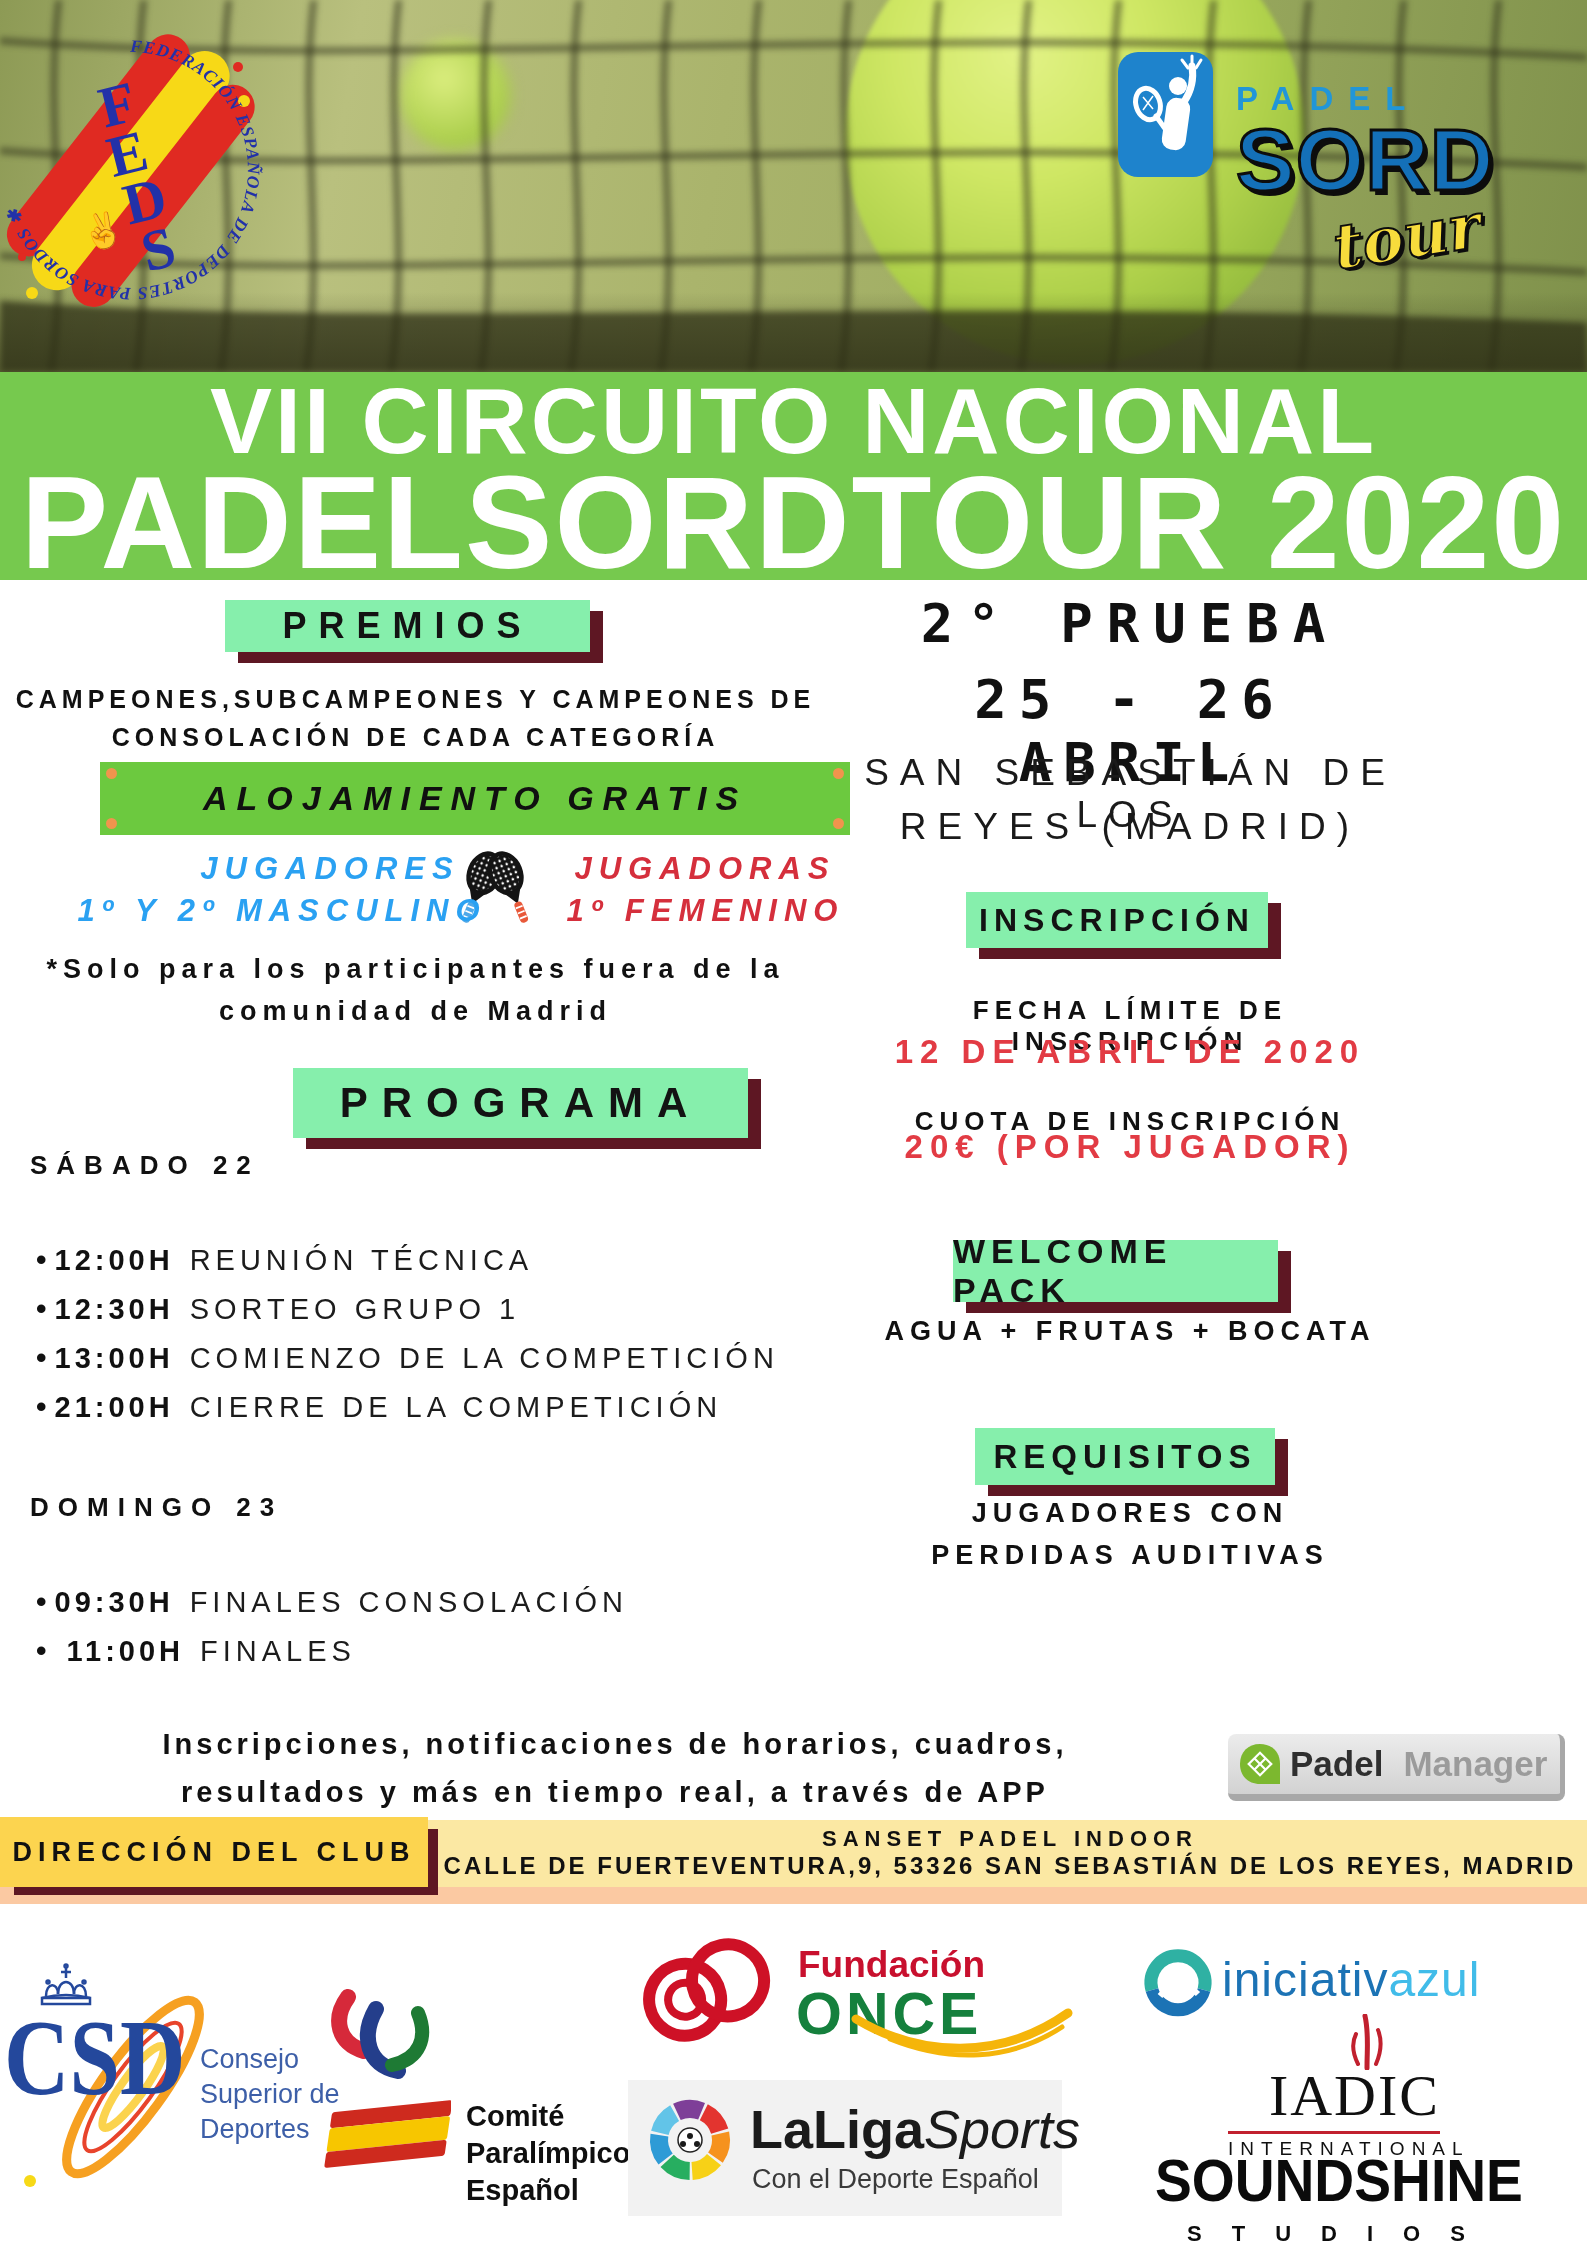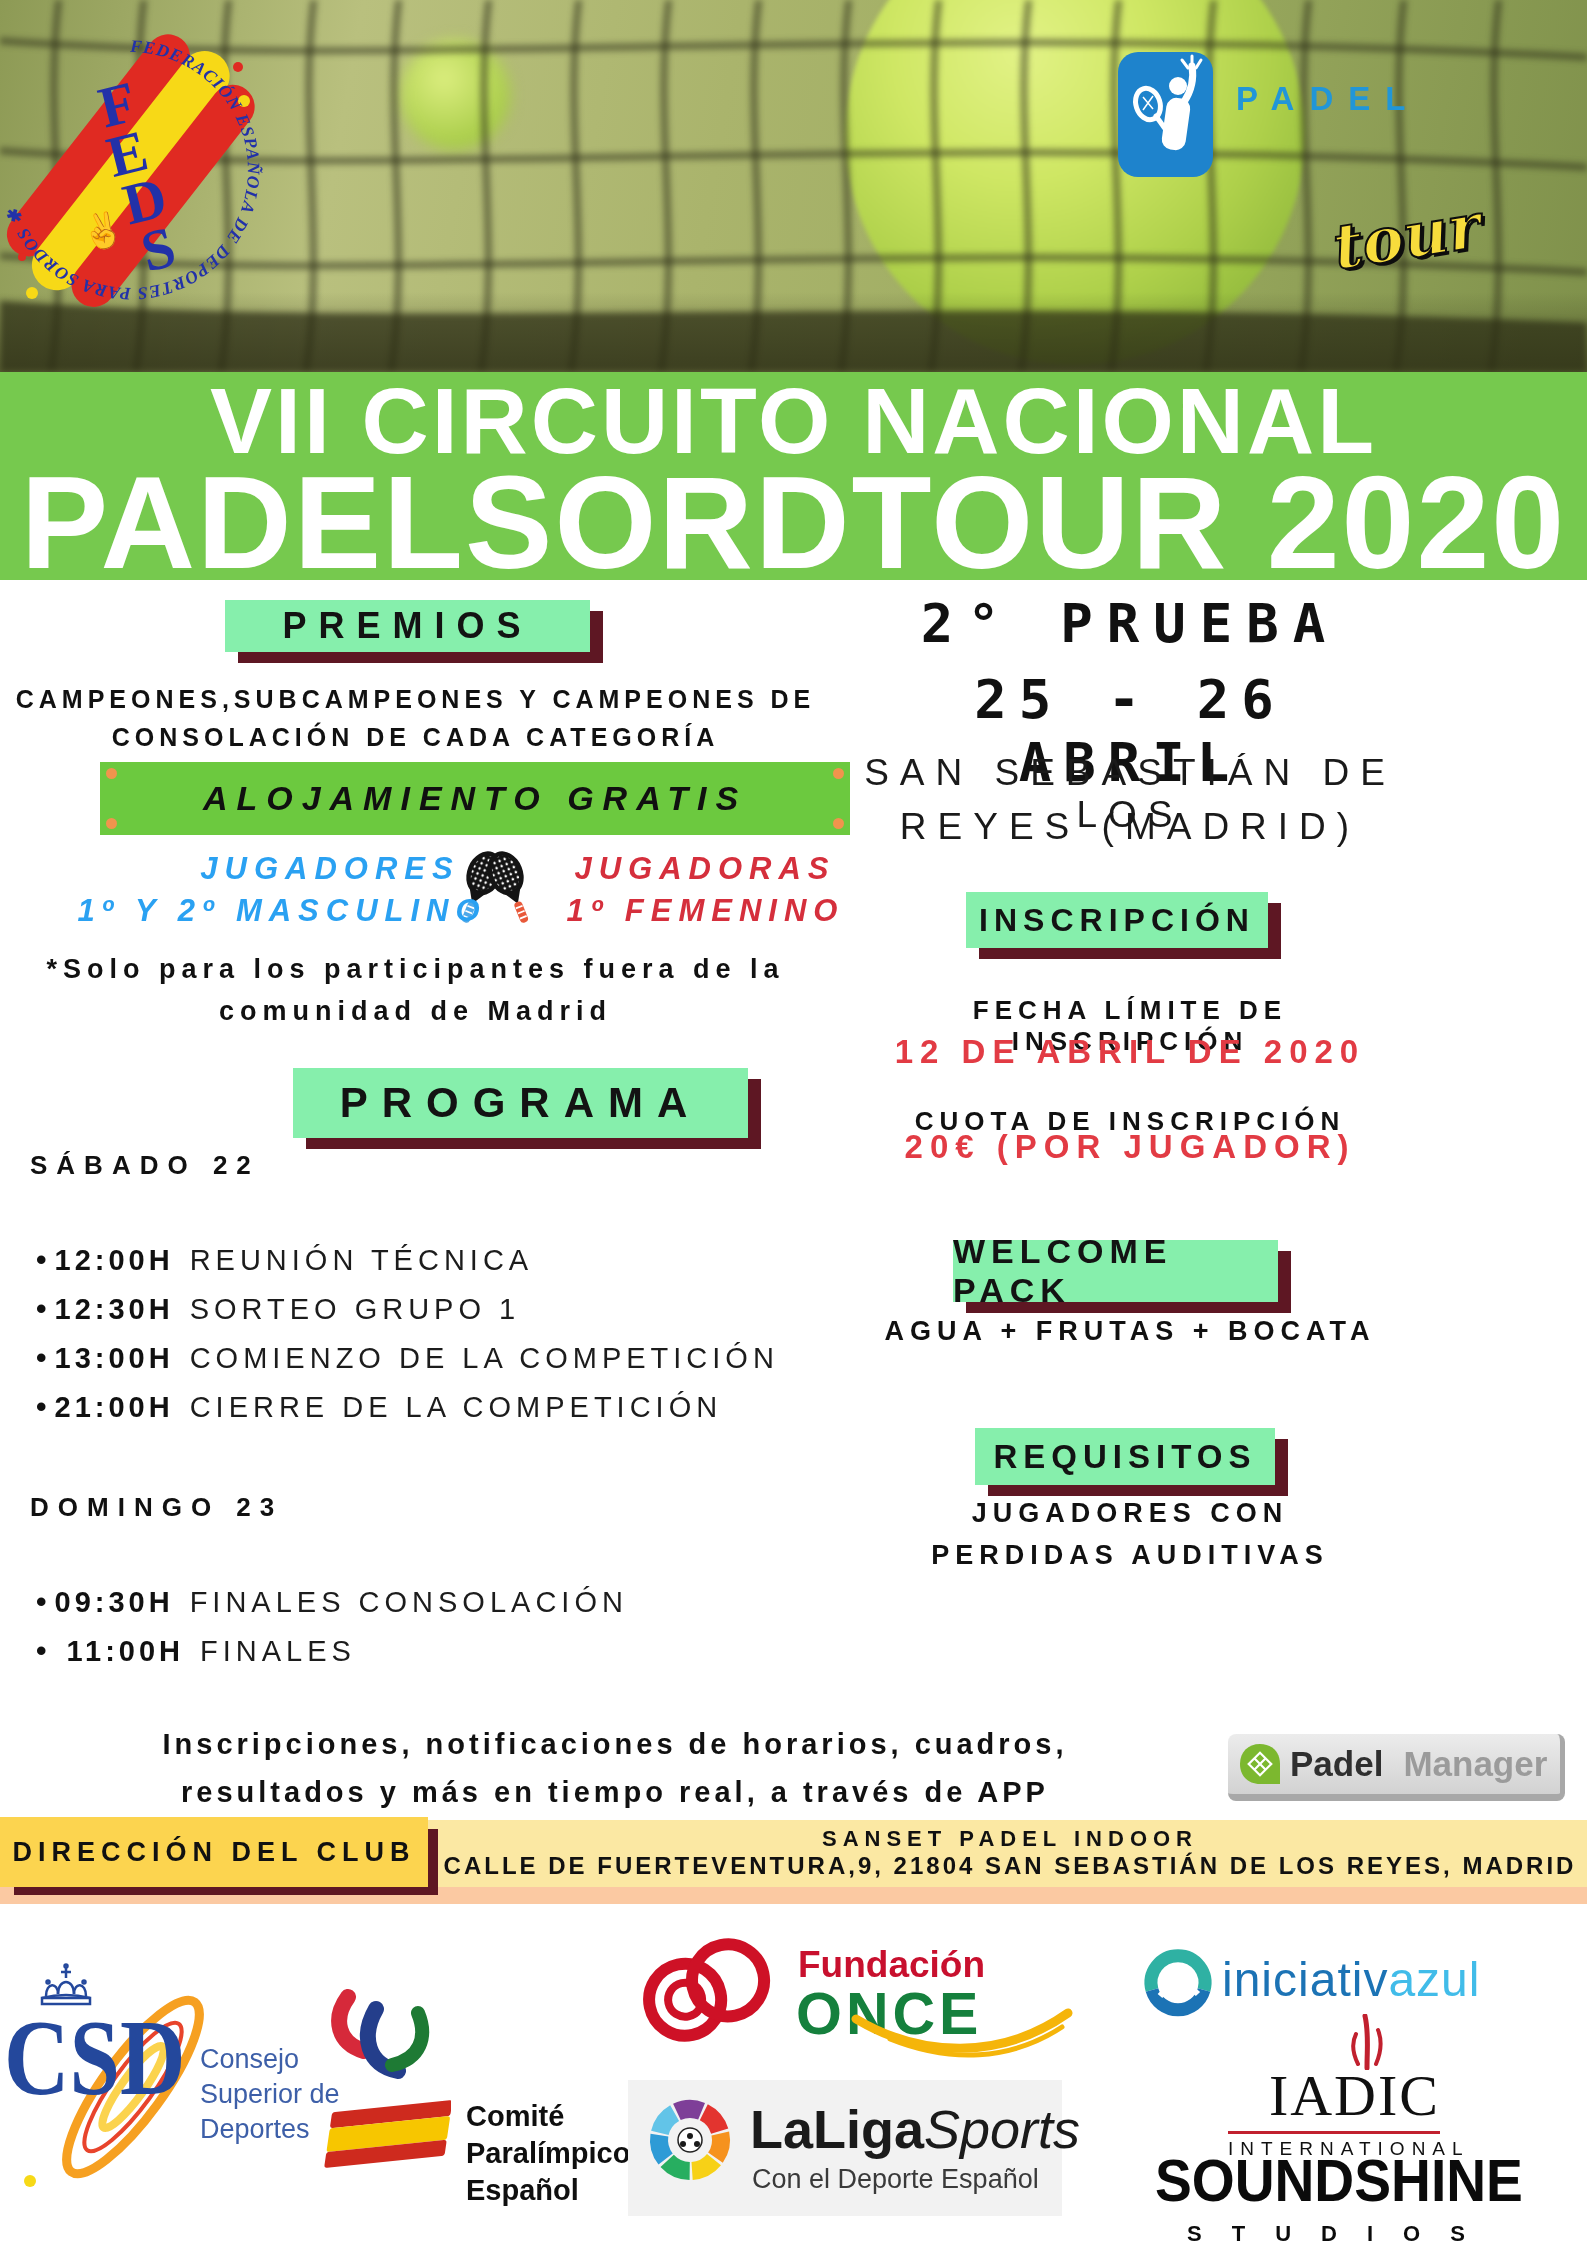--- a/index.html
+++ b/index.html
@@ -148,20 +148,21 @@
         <circle cx="60" cy="34" r="9" fill="#fff"></circle>
         <rect x="46" y="46" width="24" height="52" rx="10" fill="#fff" transform="rotate(8 58 72)"></rect>
         <path d="M66,50 C74,38 76,26 74,14" stroke="#fff" stroke-width="7" fill="none" stroke-linecap="round"></path>
         <path d="M70,16 l-6,-8 M74,14 l0,-10 M78,16 l5,-8" stroke="#fff" stroke-width="3" fill="none" stroke-linecap="round"></path>
         <ellipse cx="30" cy="52" rx="12" ry="16" fill="none" stroke="#fff" stroke-width="5" transform="rotate(-18 30 52)"></ellipse>
         <path d="M25,45 l10,12 M35,44 l-10,14" stroke="#fff" stroke-width="1.5"></path>
         <path d="M38,64 L48,78" stroke="#fff" stroke-width="5" stroke-linecap="round"></path>
       </svg>
       <div class="txt">
         <div class="psd-padel">PADEL</div>
+        <div class="psd-sord">SORD</div>
       </div>
       <div class="psd-tour">tour</div>
     </div>
   </div>
 
   <div id="band">
     <div class="t1">VII CIRCUITO NACIONAL</div>
     <div class="t2">PADELSORDTOUR 2020</div>
   </div>
 
@@ -286,21 +287,21 @@
           <path d="M22,14 v16 M14,22 h16"></path>
       </g>
     </svg>
     <span class="t1">Padel</span>
       <span class="t2">Manager</span>
   </div>
 
   <div id="dirband"></div>
   <div id="peach"></div>
   <div class="abs c" style="left:440px;top:1826px;width:1140px;font-size:22px;font-weight:900;letter-spacing:6px;">SANSET PADEL INDOOR</div>
-  <div class="abs c" style="left:440px;top:1852px;width:1140px;font-size:24px;font-weight:800;letter-spacing:3px;">CALLE DE FUERTEVENTURA,9, 21804 SAN SEBASTIÁN DE LOS REYES, MADRID</div>
+  <div class="abs c" style="left:440px;top:1852px;width:1140px;font-size:24px;font-weight:800;letter-spacing:3px;">CALLE DE FUERTEVENTURA,9, 53326 SAN SEBASTIÁN DE LOS REYES, MADRID</div>
   <div id="dirbox">
     <span style="font-size:27px;font-weight:900;letter-spacing:6px;">DIRECCIÓN DEL CLUB</span>
   </div>
 
   <svg class="abs" style="left:34px;top:1962px;" width="64" height="46" viewBox="0 0 64 46">
     <g stroke="#24489C" stroke-width="2.5" fill="none">
       <rect x="8" y="36" width="48" height="6"></rect>
       <path d="M8,36 Q32,30 56,36"></path>
       <path d="M12,34 C12,20 24,20 24,32"></path>
         <path d="M24,32 C24,16 40,16 40,32"></path>

